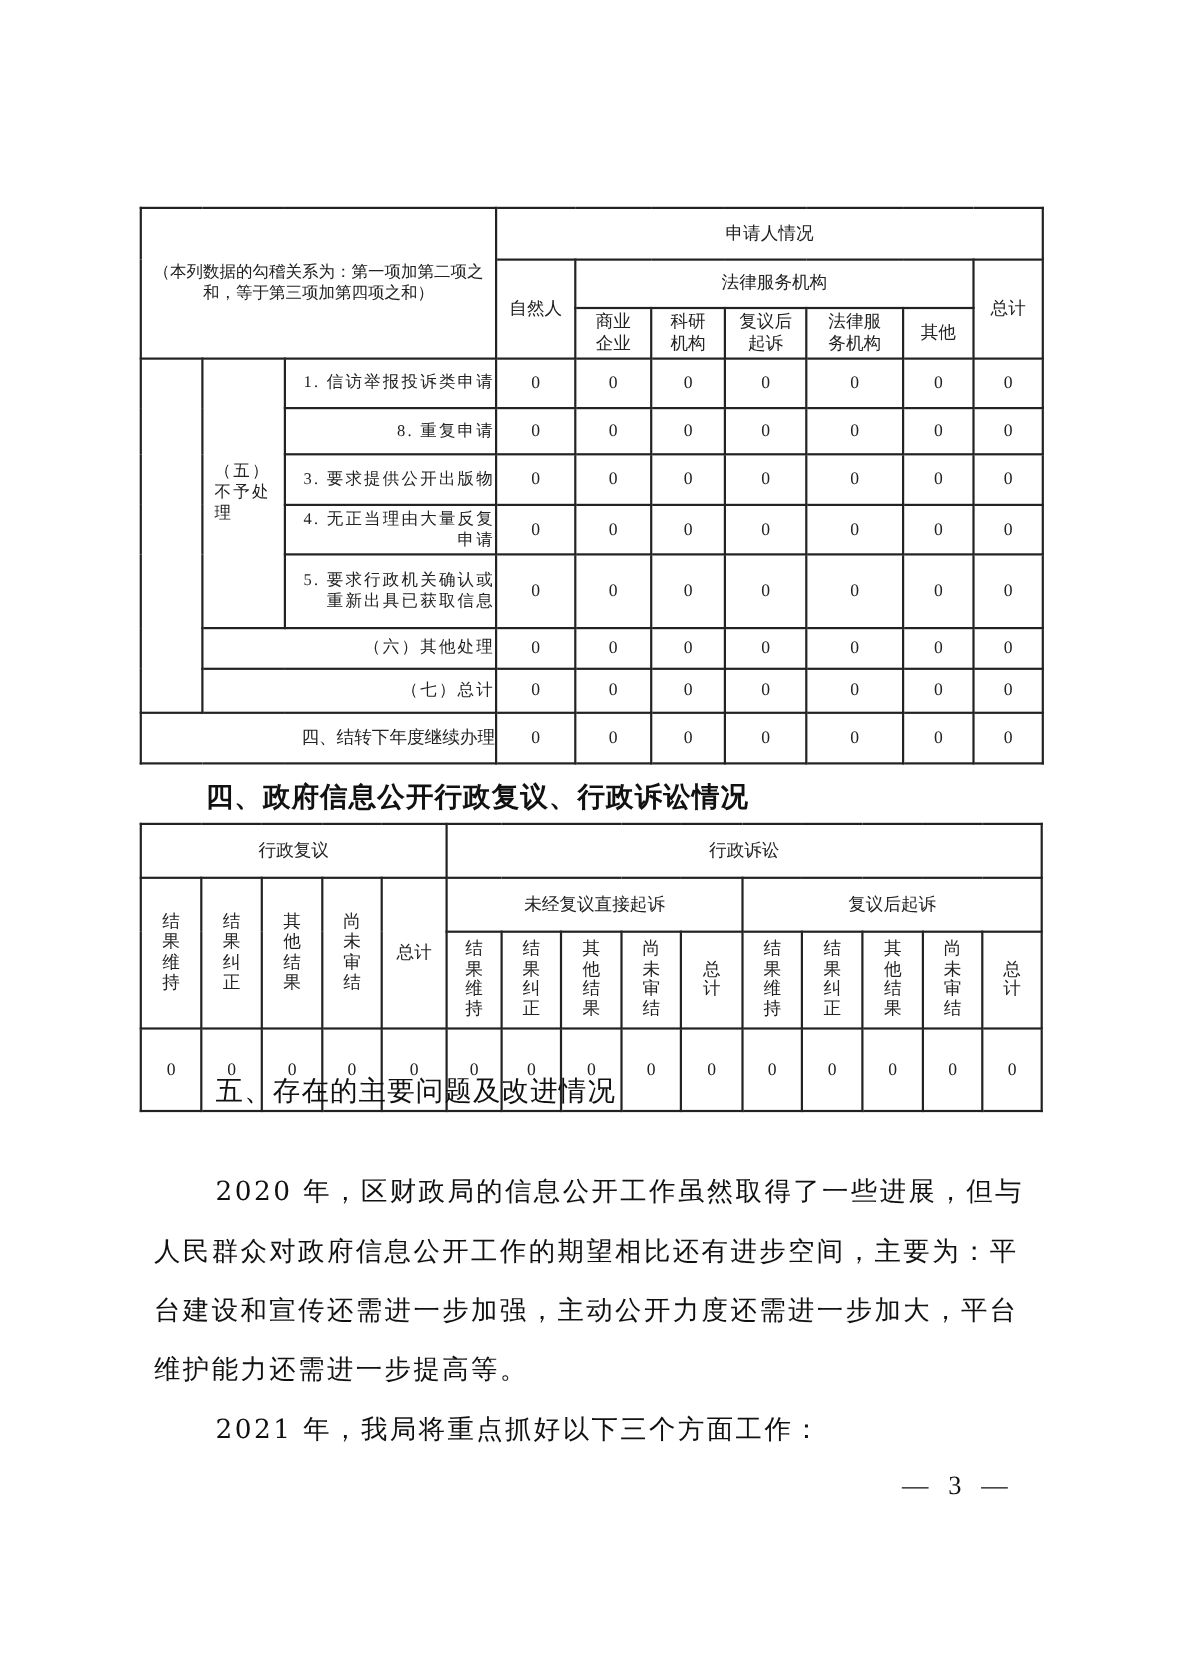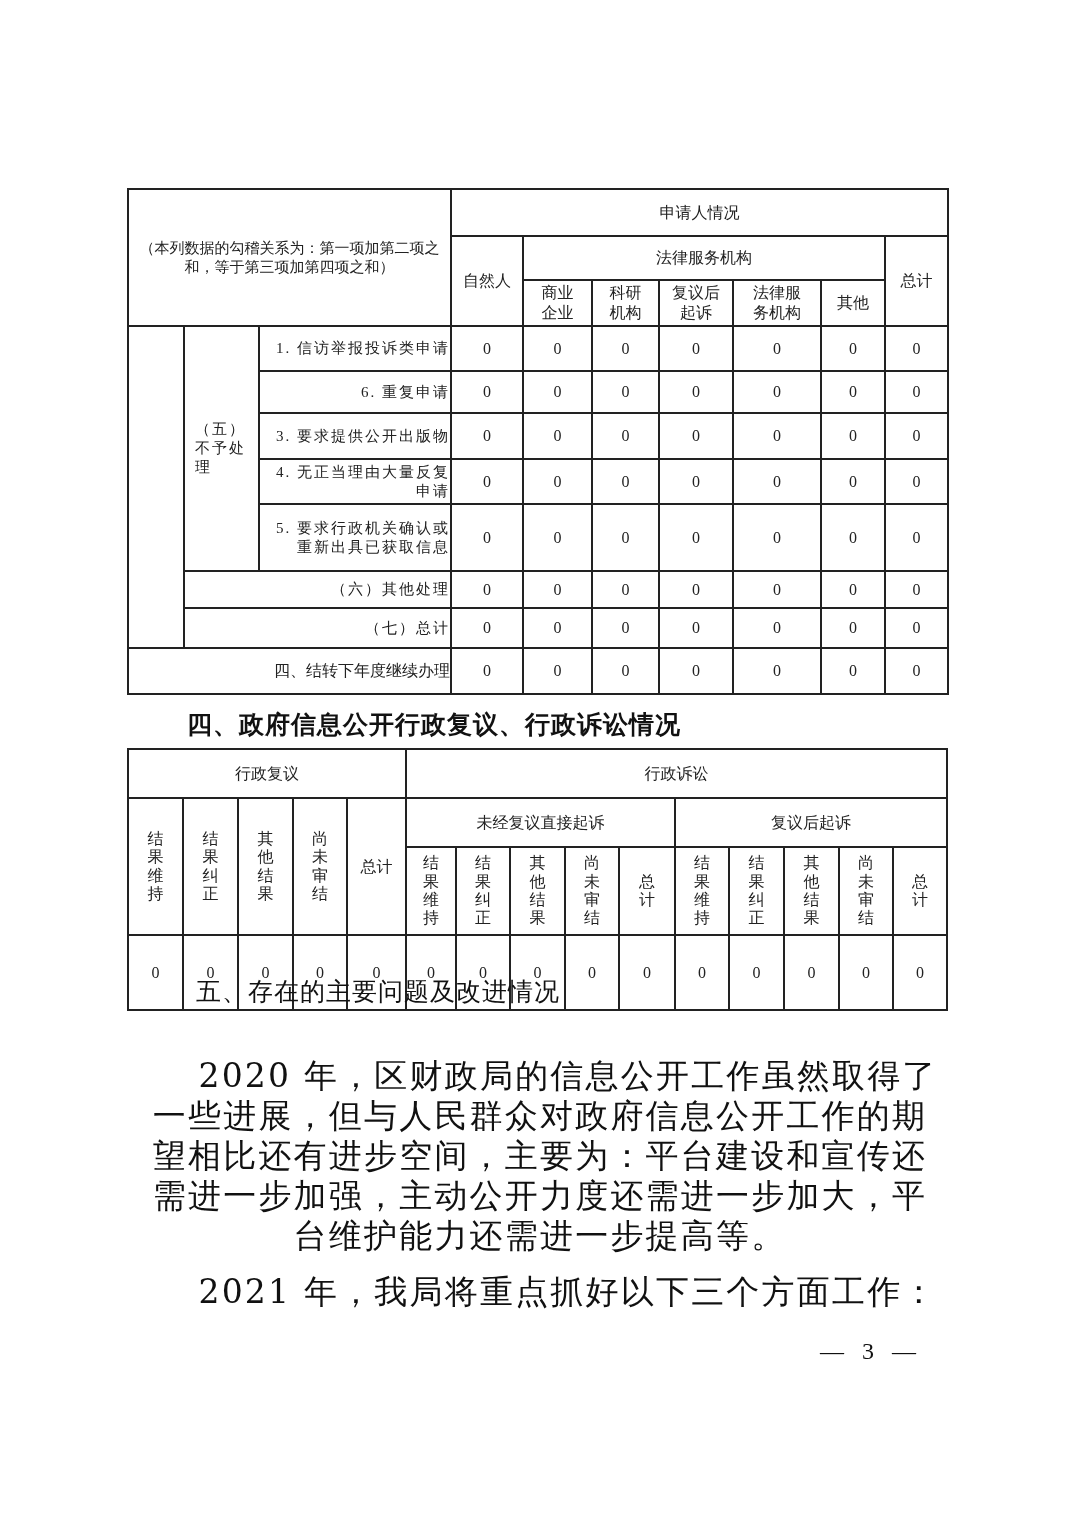--- a/index.html
+++ b/index.html
@@ -10,22 +10,22 @@
        font-family:"Liberation Serif","DejaVu Serif",serif; font-size:16px; color:#222; line-height:1.25; }
   td.l { text-align:right; padding-left:14px; font-size:15px; letter-spacing:2px; }
   td.vert { line-height:1.15; font-size:16px; }
   .vtext { display:inline-block; width:1em; word-break:break-all; white-space:normal; }
   #t1 { left:127px; top:188px; width:820px; }
   #t2 { left:127px; top:748px; width:820px; }
   .h4 { position:absolute; left:140px; top:708px; font-size:25px; font-weight:bold;
         font-family:"DejaVu Sans","Liberation Sans",sans-serif; letter-spacing:1px;margin-left:47px; }
   .h5 { position:absolute; left:196px; top:975px; font-size:25px; font-weight:normal;
         font-family:"DejaVu Sans","Liberation Sans",sans-serif; letter-spacing:1px;text-align:center; }
-  .para { position:absolute; left:140px; width:800px; font-size:33px;
-          font-family:"DejaVu Serif","Liberation Serif",serif; letter-spacing:2.2px; line-height:40px;text-align:center; }
+  .para { position:absolute; left:140px; width:800px; font-size:24px;
+          font-family:"DejaVu Serif","Liberation Serif",serif; letter-spacing:2.2px; line-height:54px; }
   .p1 { top:1056px; text-indent:56px; }
   .p2 { top:1272px; text-indent:56px; }
   .pageno { position:absolute; left:820px; top:1338px; font-size:24px;
             font-family:"Liberation Serif","DejaVu Serif",serif; letter-spacing:6px; }
 </style>
 </head>
 <body>
 
 <table id="t1">
   <colgroup>
@@ -63,21 +63,21 @@
     <td class="l">1. 信访举报投诉类申请</td>
     <td>0</td>
     <td>0</td>
     <td>0</td>
     <td>0</td>
     <td>0</td>
     <td>0</td>
     <td>0</td>
   </tr>
   <tr style="height:42px">
-    <td class="l">6. 重复申请</td>
+    <td class="l">8. 重复申请</td>
     <td>0</td>
     <td>0</td>
     <td>0</td>
     <td>0</td>
     <td>0</td>
     <td>0</td>
     <td>0</td>
   </tr>
   <tr style="height:46px">
     <td class="l">3. 要求提供公开出版物</td>

